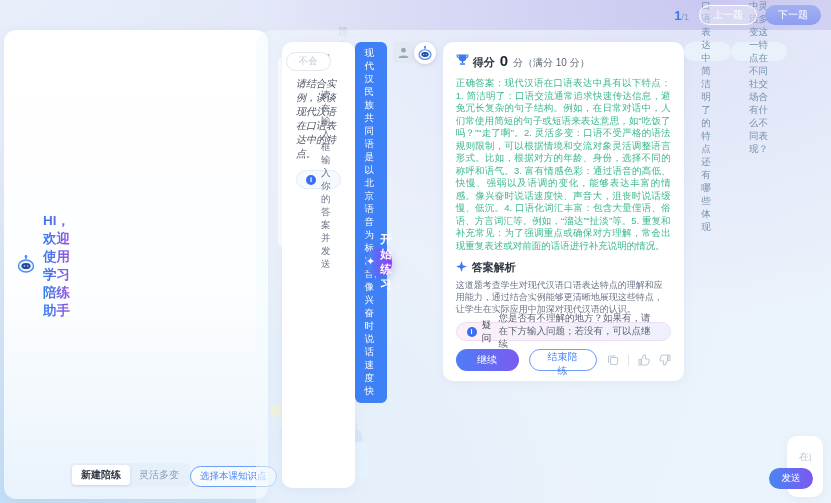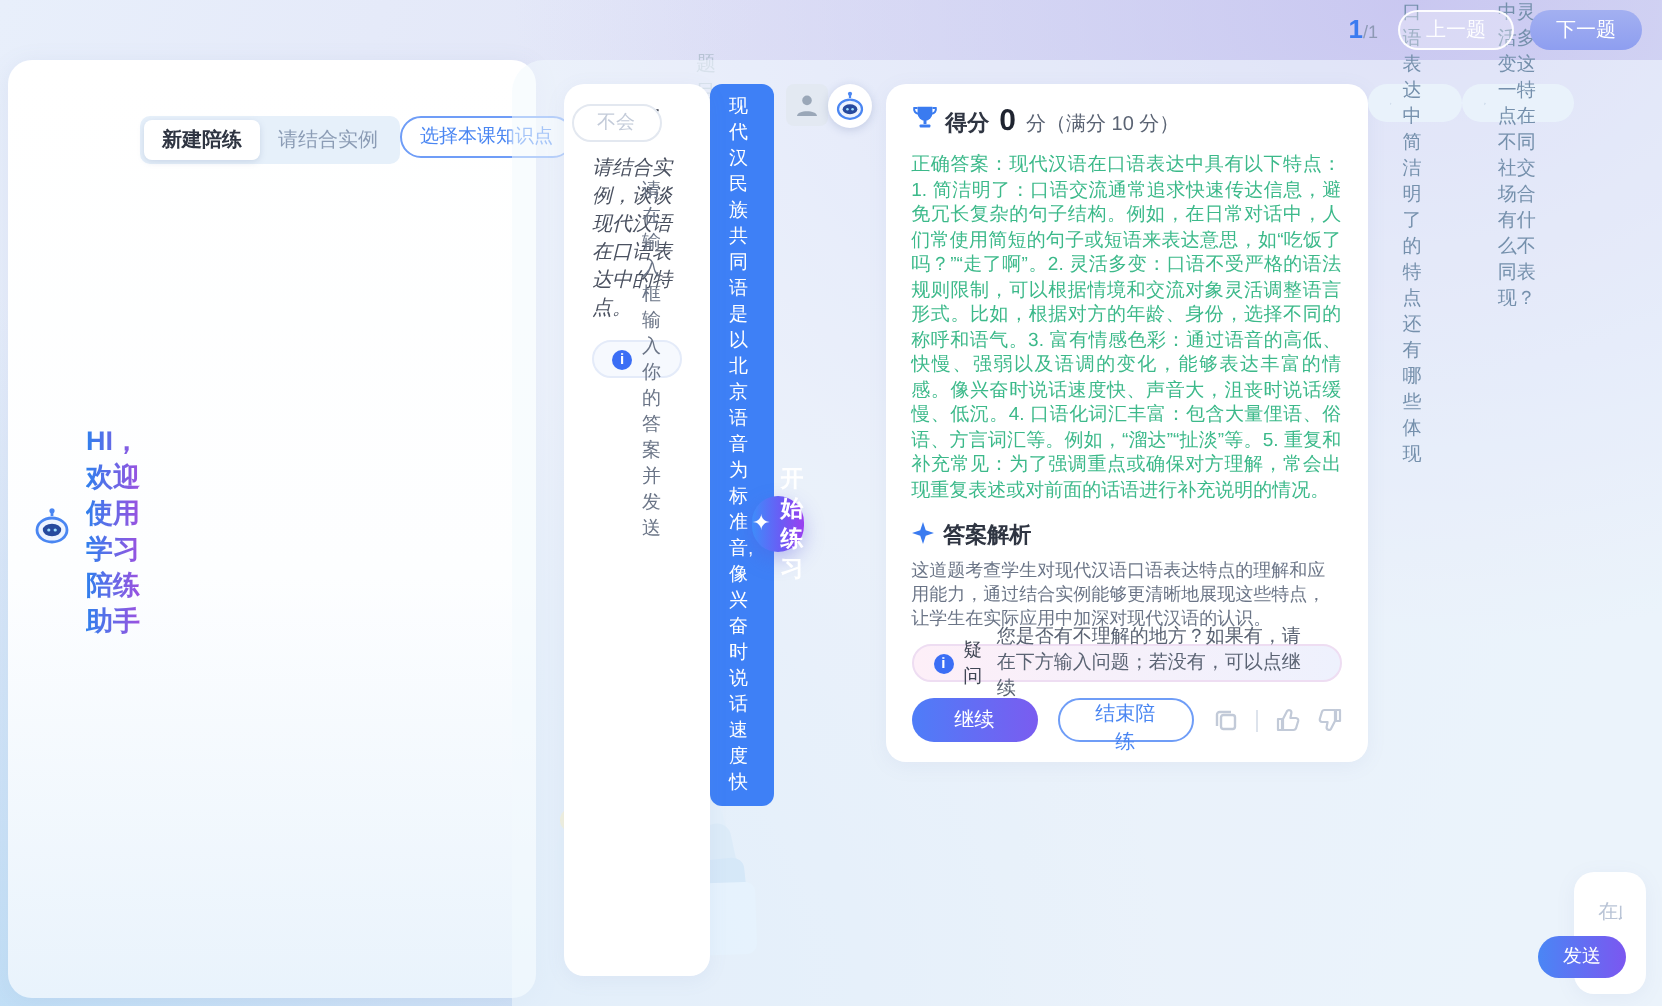--- a/index.html
+++ b/index.html
@@ -30,21 +30,21 @@
     background:linear-gradient(180deg,#ffffff 0%,#fdfeff 55%,#e9f3fc 100%);
     border-radius:12px; box-shadow:0 2px 12px rgba(110,130,180,0.10);
     display:flex; flex-direction:row; padding:14px 12px 12px;
   }
   .sb-head { display:flex; align-items:center; gap:7px; }
   .sb-title {
     font-size:13.5px; font-weight:bold;
     background:linear-gradient(90deg,#2f80ed,#9b51e0);
     -webkit-background-clip:text; background-clip:text; color:transparent;
   }
-  .sb-tabs-row { margin-top:14px; display:flex; align-items:flex-start; justify-content:space-between; }
+  .sb-tabs-row { margin-top:14px; display:flex; align-items:flex-end; justify-content:space-between; }
   .seg { display:inline-flex; background:#e6f0fa; border-radius:5px; padding:2px; }
   .seg-tab { font-size:10px; padding:3px 9px; border-radius:4px; color:#8b9cb5; cursor:pointer; white-space:nowrap; }
   .seg-tab.active { background:#fff; color:#2f3542; font-weight:bold; box-shadow:0 1px 3px rgba(120,140,180,0.25); }
   .kp-btn { height:21px; padding:0 9px; border:1px solid #6f9df7; border-radius:11px; color:#4a86f2; font-size:9.5px; display:flex; align-items:center; background:rgba(255,255,255,0.6); cursor:pointer; white-space:nowrap; }
   .sb-textarea {
     margin-top:12px; height:192px; background:#fff; border:1px solid #dfe8f2; border-radius:6px;
     padding:9px 10px; font-size:10px; color:#55606e; line-height:1.5; resize:none; width:100%;
     font-family:inherit; outline:none;
   }
   .settings-title { margin-top:14px; display:flex; align-items:center; gap:6px; font-size:11.5px; font-weight:bold; color:#2f3542; }
@@ -137,21 +137,21 @@
         <circle cx="8.4" cy="12" r="0.8" fill="#9fe0ff"></circle>
         <circle cx="11.6" cy="12" r="0.8" fill="#9fe0ff"></circle>
       </svg>
     </span>
     <span class="sb-title">HI，欢迎使用学习陪练助手</span>
   </div>
 
   <div class="sb-tabs-row">
     <div class="seg">
       <span class="seg-tab active">新建陪练</span>
-      <span class="seg-tab">请结合实例</span>
+      <span class="seg-tab">灵活多变</span>
     </div>
     <div class="kp-btn">选择本课知识点</div>
   </div>
 
   <textarea class="sb-textarea" style="">现代汉语的特点</textarea>
 
   <div class="settings-title">
     <span>
       <svg width="12" height="12" viewBox="0 0 12 12">
         <g fill="#4a7df5">

